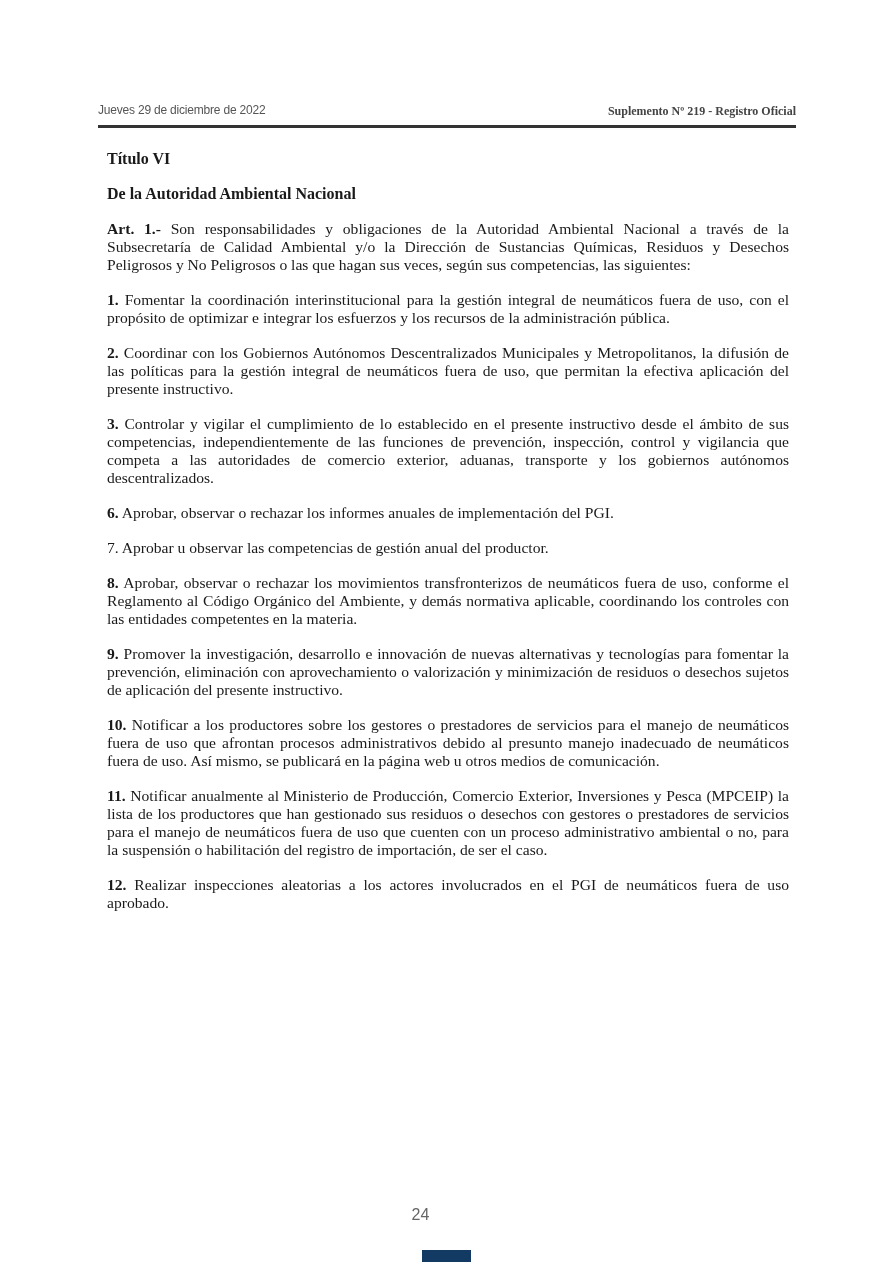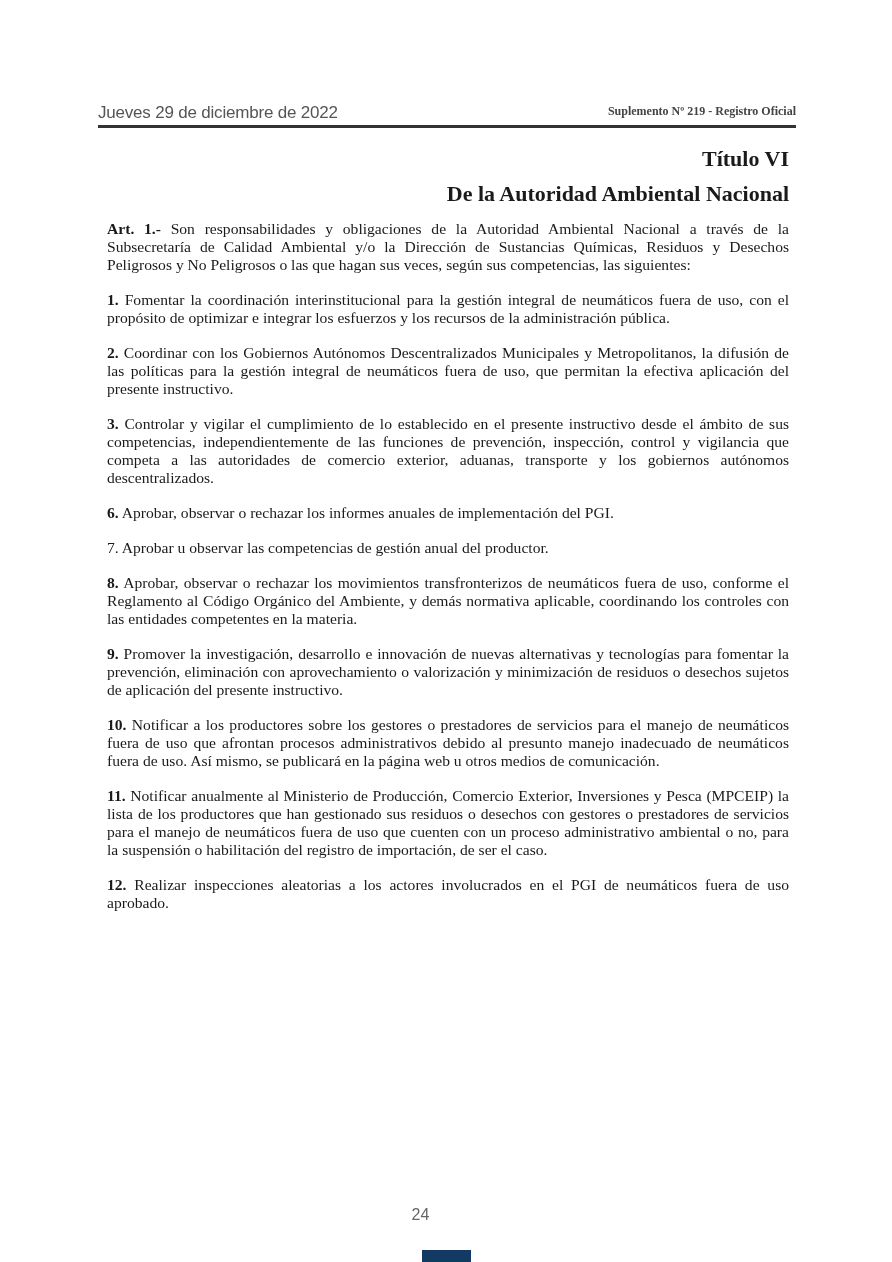--- a/index.html
+++ b/index.html
@@ -3,34 +3,34 @@
 <meta charset="utf-8">
 <style>
   html, body { margin: 0; padding: 0; background: #ffffff; }
   body { width: 892px; height: 1262px; position: relative; overflow: hidden; }
   .header {
     position: absolute; left: 98px; top: 103px; width: 698px; height: 22px;
     border-bottom: 3px solid #333333;
   }
   .header .date {
     position: absolute; left: 0; top: 0;
-    font-family: "Liberation Sans", sans-serif; font-size: 17px; color: #555555;
+    font-family: "Liberation Sans", sans-serif; font-size: 12px; color: #555555;
     letter-spacing: -0.2px;
   }
   .header .pub {
     position: absolute; right: 0; top: 1px;
     font-family: "Liberation Serif", serif; font-size: 12px; font-weight: bold; color: #444444;
   }
   .content {
     position: absolute; left: 107px; top: 150px; width: 682px;
     font-family: "Liberation Serif", serif; font-size: 15.6px; line-height: 18px;
     color: #1a1a1a; text-align: justify;
   }
   .content p { margin: 0 0 17px 0; }
-  .content .center { text-align: right; font-weight: bold; font-size: 22px; margin-bottom: 17px; }
+  .content .center { text-align: left; font-weight: bold; font-size: 16px; margin-bottom: 17px; }
   .content b { font-weight: bold; }
   .page-number {
     position: absolute; left: 0; width: 841px; top: 1206px; text-align: center;
     font-family: "Liberation Sans", sans-serif; font-size: 16px; color: #666666;
   }
   .footer-bar {
     position: absolute; left: 422px; top: 1250px; width: 49px; height: 12px;
     background: #133a63;
   }
 </style>

